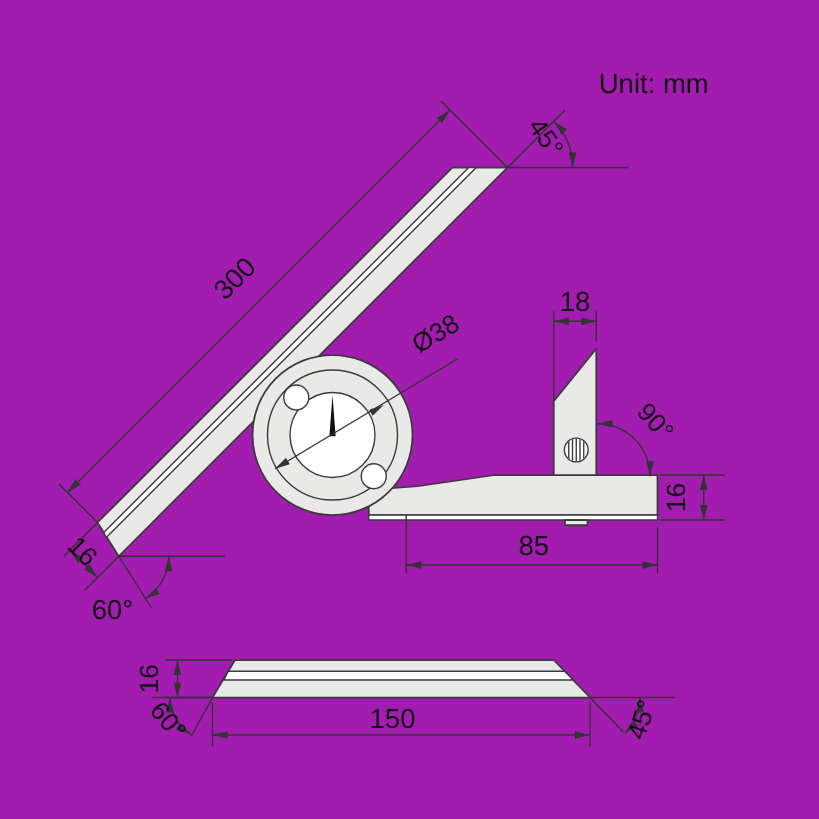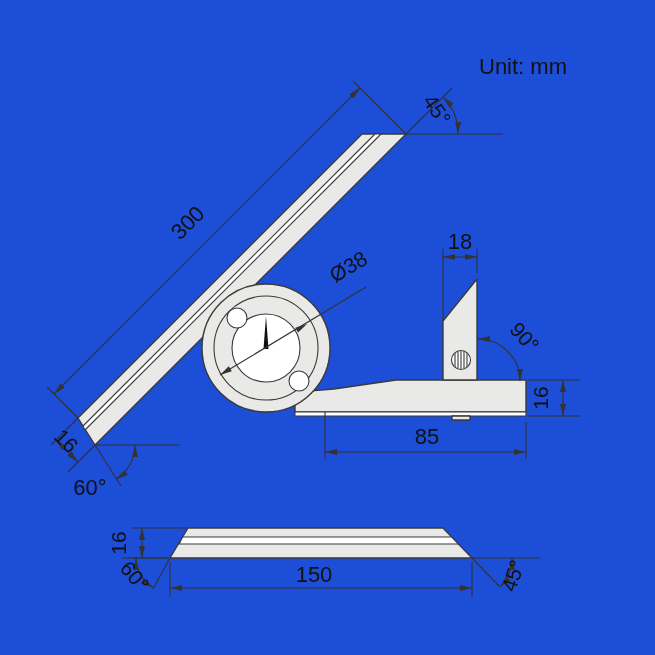--- a/index.html
+++ b/index.html
@@ -1,16 +1,16 @@
 <!DOCTYPE html>
 <html><head>
 <meta charset="utf-8">
 <style>
   html,body{margin:0;padding:0;background:#ffffff;}
-  .page{position:relative;width:655px;height:655px;background:#1d4ed8;overflow:hidden;
+  .page{position:relative;width:655px;height:655px;background:#a21caf;overflow:hidden;
         font-family:"Liberation Sans", sans-serif;}
   svg{position:absolute;left:0;top:0;}
   .outline{fill:#e9e9e7;stroke:#3a3a3a;stroke-width:1.4;stroke-linejoin:round;}
   .whiteband{fill:#ffffff;stroke:#3a3a3a;stroke-width:1.1;stroke-linejoin:round;}
   .dim{stroke:#333333;stroke-width:1.1;fill:none;}
   .thin{stroke:#3a3a3a;stroke-width:1.1;fill:none;}
   .dimtext{font-family:"Liberation Sans", sans-serif;font-size:22px;fill:#111111;}
   .angtext{font-family:"Liberation Sans", sans-serif;font-size:21px;fill:#111111;}
   .unit{font-family:"Liberation Sans", sans-serif;font-size:22px;fill:#111111;}
   .arrowpoly{fill:#333333;stroke:none;}

